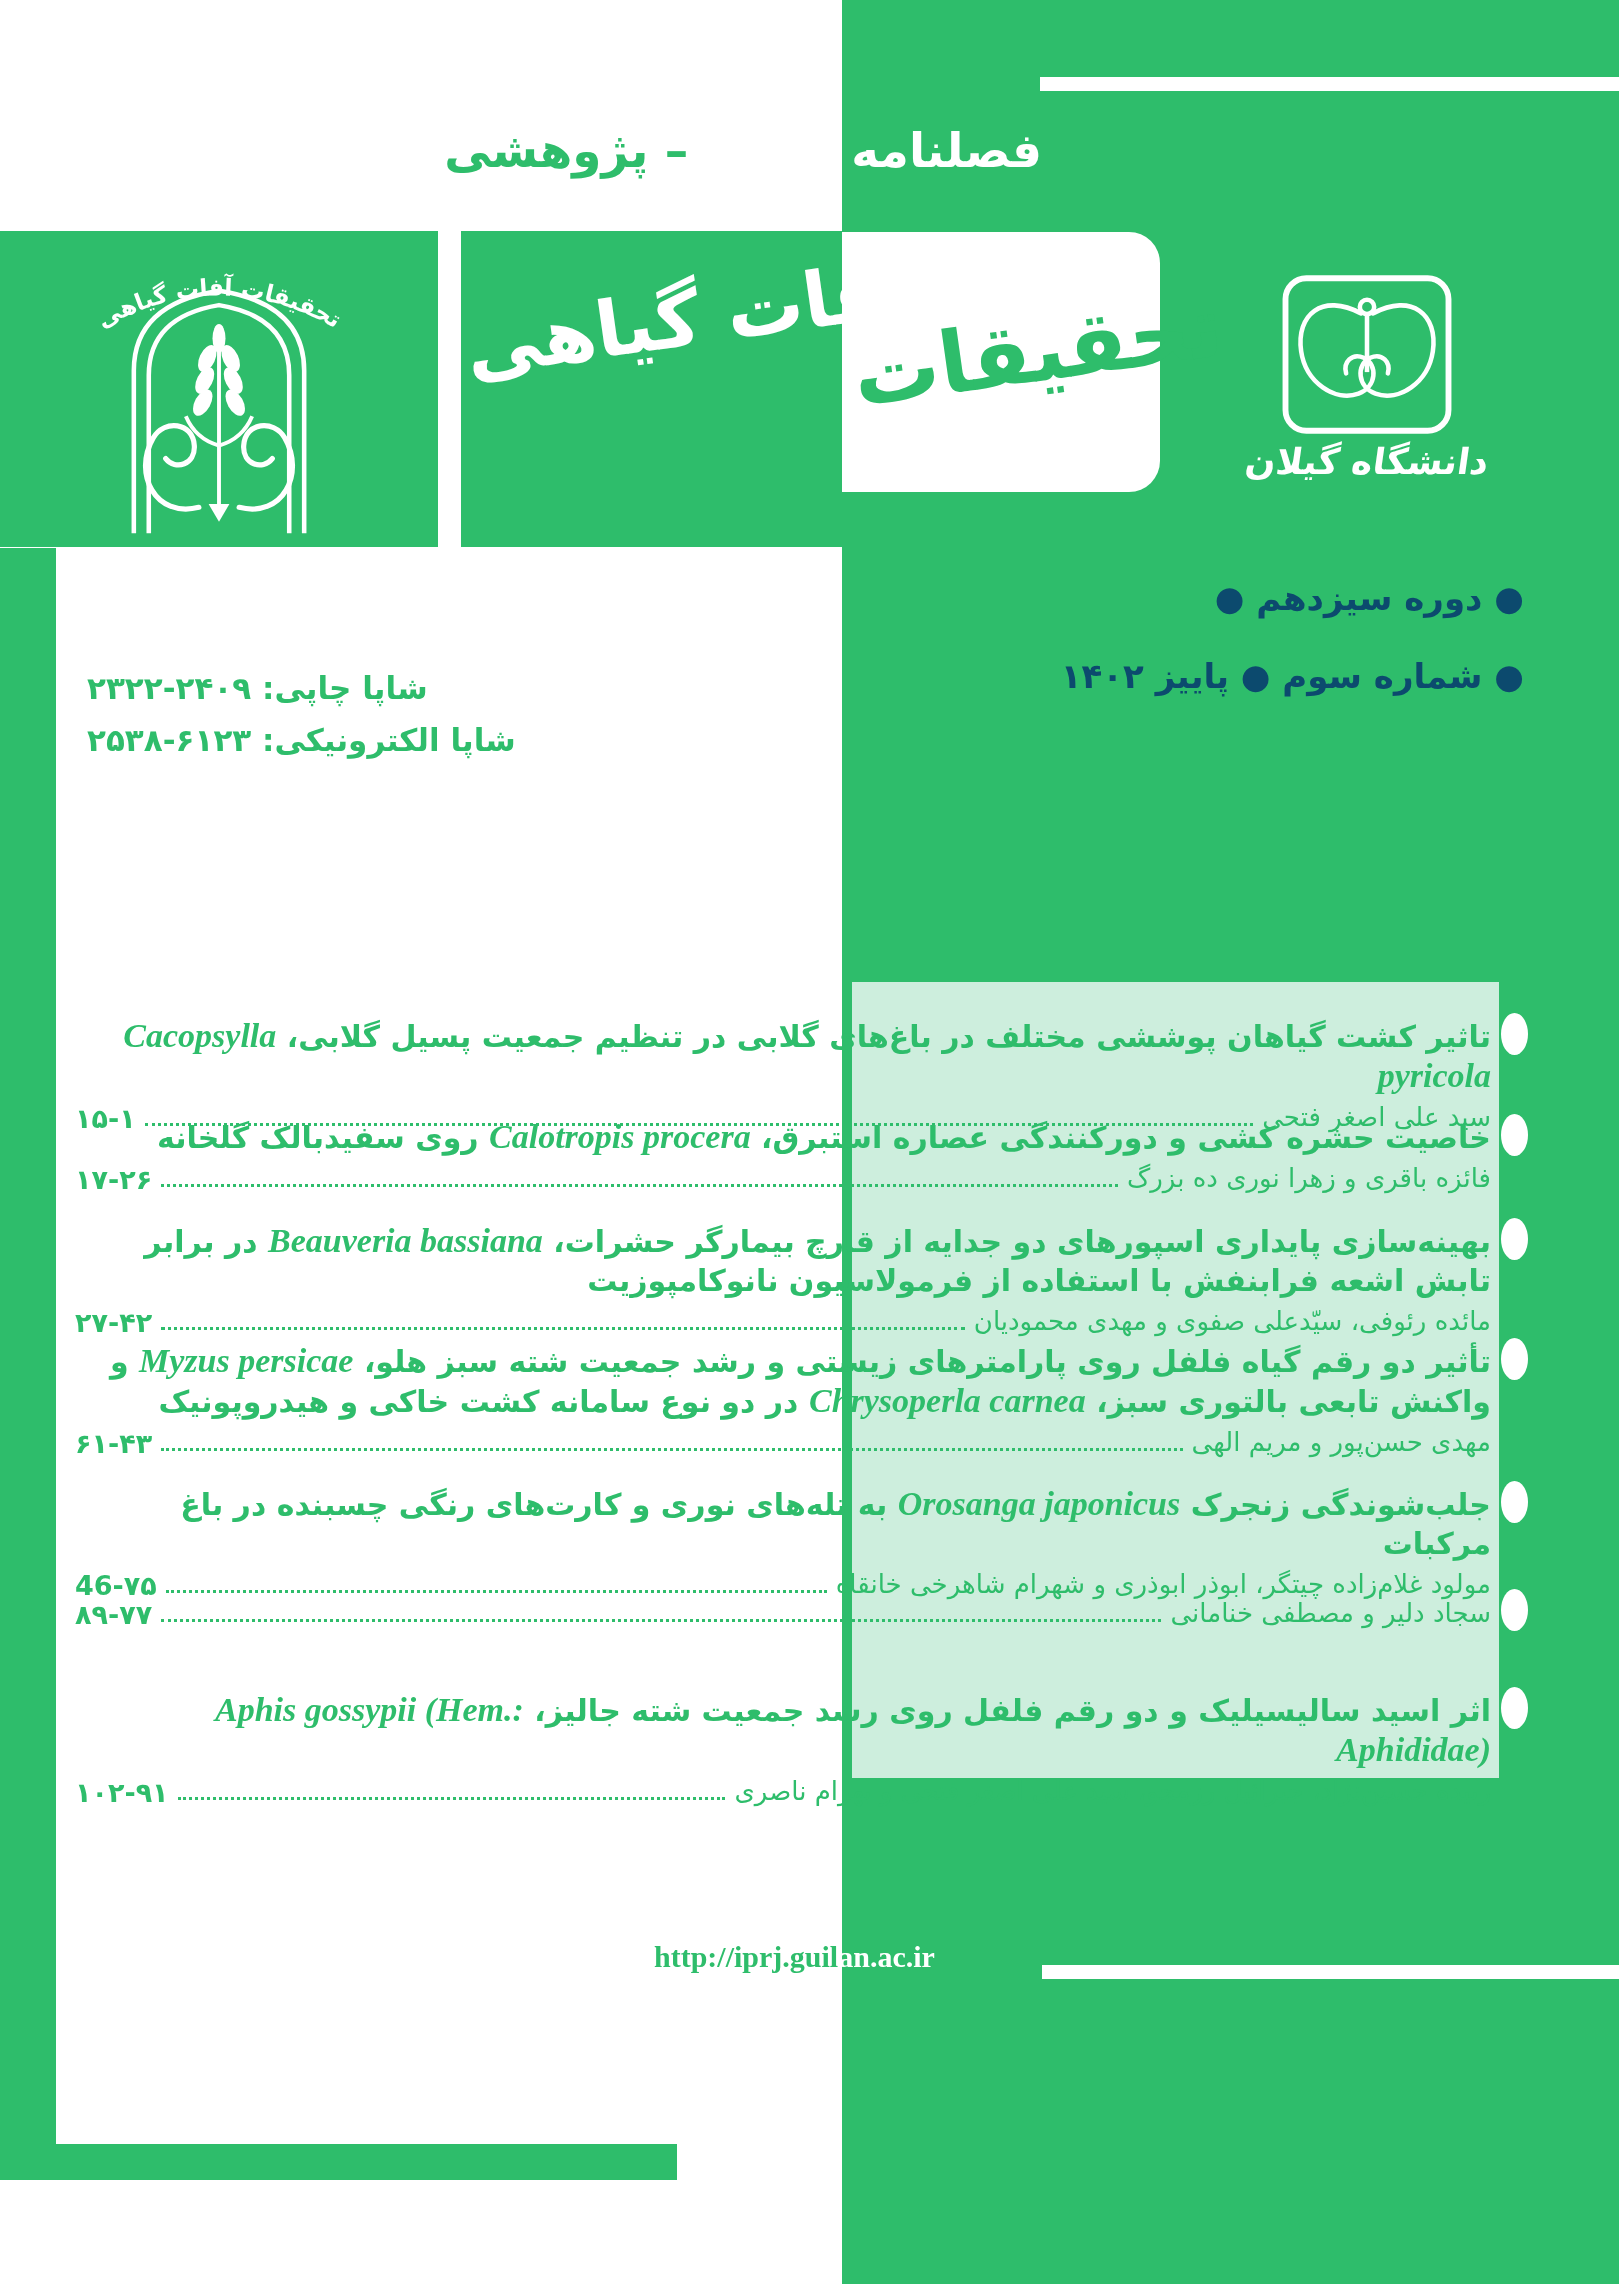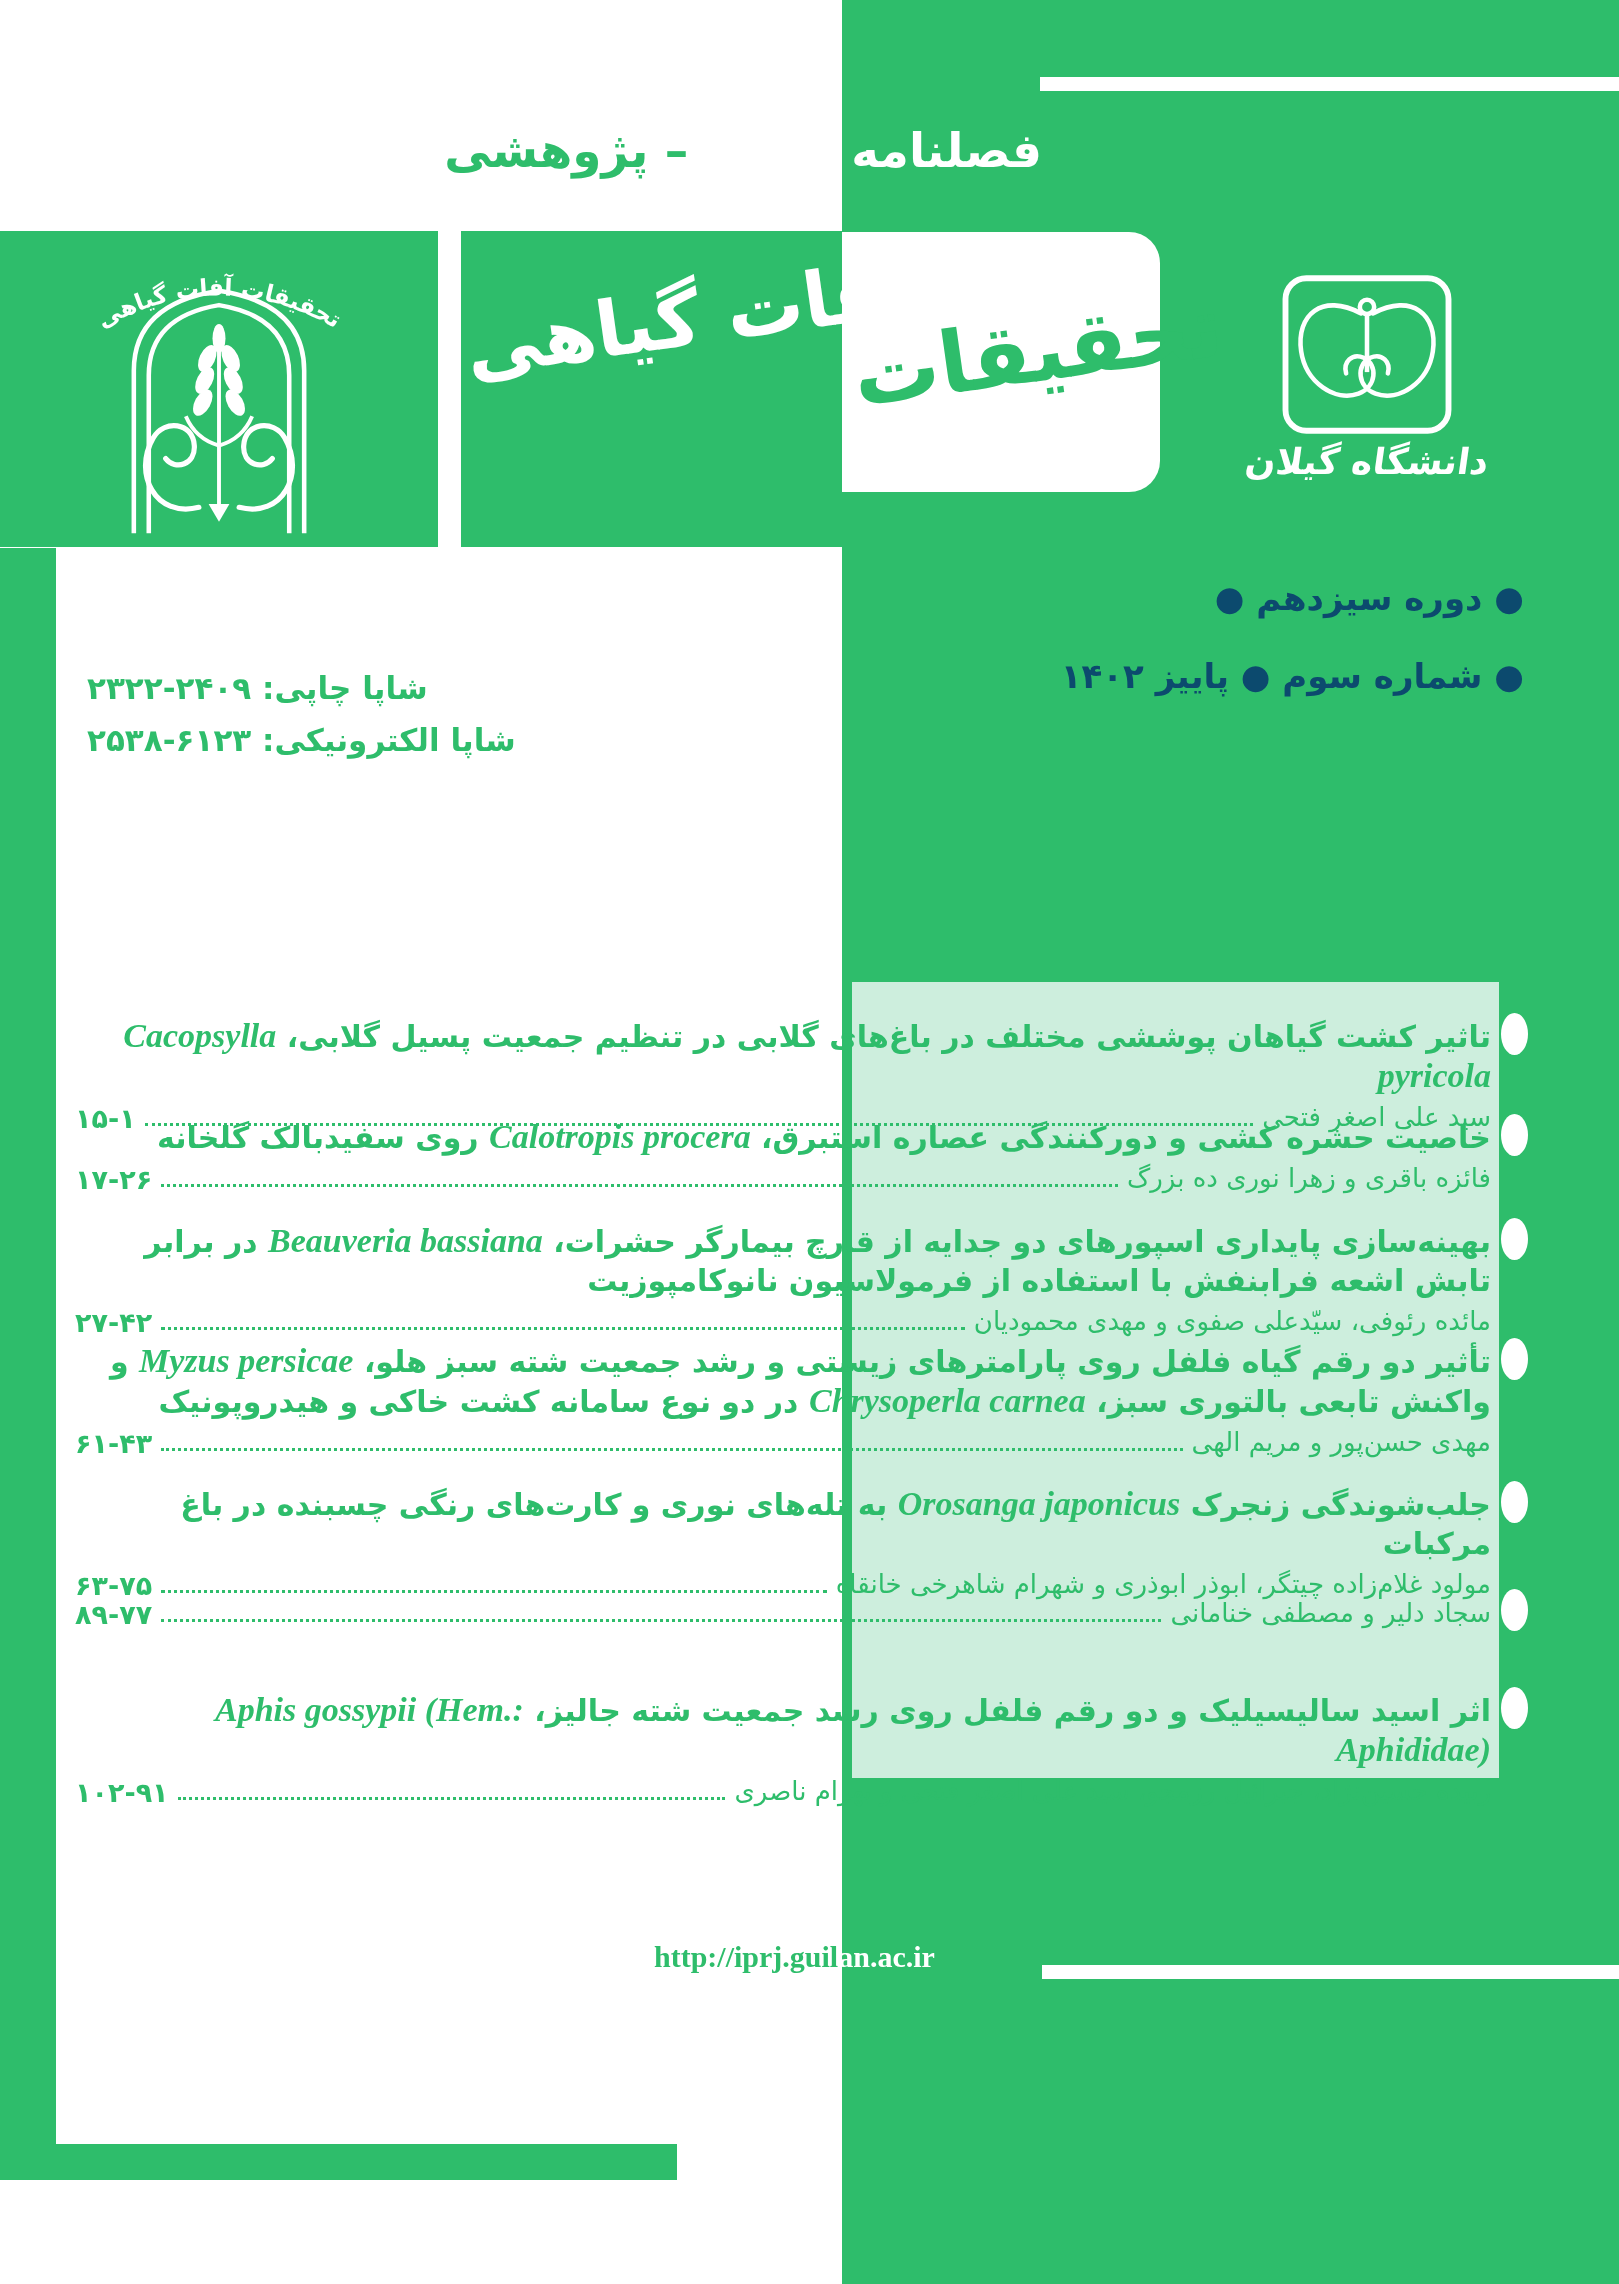--- a/index.html
+++ b/index.html
@@ -189,21 +189,21 @@
         <span class="toc-leader"></span>
         <span class="toc-pages" dir="ltr">۶۱-۴۳</span>
       </div>
     </div>
       <div class="toc-row" style="top: 1484px;">
       <span class="toc-bullet"></span>
       <div class="toc-title"><span>جلب‌شوندگی زنجرک </span><span class="la" dir="ltr">Orosanga japonicus</span><span> به تله‌های نوری و کارت‌های رنگی چسبنده در باغ مرکبات</span></div>
       <div class="toc-meta">
         <span class="toc-authors">مولود غلام‌زاده چیتگر، ابوذر ابوذری و شهرام شاهرخی خانقاه</span>
         <span class="toc-leader"></span>
-        <span class="toc-pages" dir="ltr">۶۳-۷۵</span>
+        <span class="toc-pages" dir="ltr">46-۷۵</span>
       </div>
     </div>
       <div class="toc-row" style="top: 1592px;">
       <span class="toc-bullet"></span>
       <div class="toc-meta">
         <span class="toc-authors">سجاد دلیر و مصطفی خنامانی</span>
         <span class="toc-leader"></span>
         <span class="toc-pages" dir="ltr">۸۹-۷۷</span>
       </div>
     </div>

